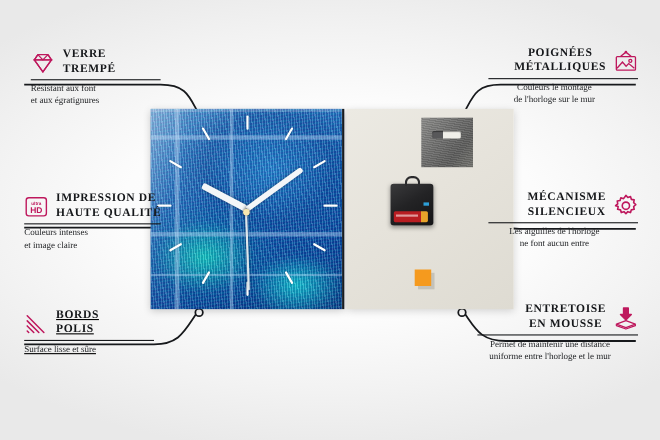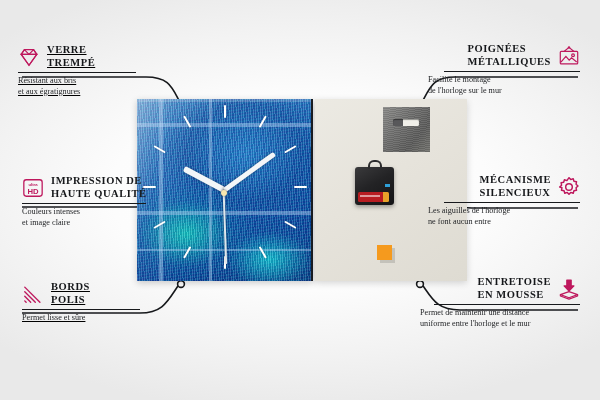--- a/index.html
+++ b/index.html
@@ -100,25 +100,25 @@
     line-height:12.5px; text-transform:uppercase; white-space:pre-line;
   }
   .co-rule { height:1.3px; background:#17191c; margin-top:3px; }
   .co-desc {
     font-size:8.2px; color:#1d1f22; line-height:10.2px; margin-top:3px;
     white-space:pre-line;
   }
   .left  .co-head { justify-content:flex-start; }
   .left  .co-title, .left .co-desc { text-align:left; }
   .right .co-head { justify-content:flex-end; }
-  .right .co-title, .right .co-desc { text-align:left; }
+  .right .co-title, .right .co-desc { text-align:center; }
   .ico { width:22px; height:22px; flex:0 0 22px; color:#be185d; }
   .ico svg { display:block; width:100%; height:100%; }
 
-  .c-verre    { left:18px;  top:44px;  width:140px;text-decoration:underline; }
+  .c-verre    { left:28px;  top:44px;  width:140px; }
   .c-verre    .co-rule { width:118px; }
   .c-impr     { left:22px;  top:175px; width:152px; }
   .c-impr     .co-rule { width:124px; }
   .c-bords    { left:22px;  top:281px; width:140px;text-decoration:underline; }
   .c-bords    .co-rule { width:118px; }
   .c-poign    { right:20px; top:43px;  width:152px; }
   .c-poign    .co-rule { width:136px; margin-left:auto; }
   .c-meca     { right:20px; top:174px; width:152px; }
   .c-meca     .co-rule { width:136px; margin-left:auto; }
   .c-entre    { right:20px; top:276px; width:160px; }
@@ -195,21 +195,21 @@
         <svg viewBox="0 0 24 24" fill="none" stroke="currentColor" stroke-width="1.3">
           <path d="M3.5 9.2h17L12 21z"></path>
             <path d="M3.5 9.2 7 4h10l3.5 5.2z"></path>
           <path d="M7 4l-3.5 5.2M17 4l3.5 5.2M7 4l5 5.2L17 4M3.5 9.2 12 21l8.5-11.8"></path>
         </svg>
       </span>
       <div class="co-title">VERRE
 TREMPÉ</div>
     </div>
     <div class="co-rule"></div>
-    <div class="co-desc">Résistant aux bris
+    <div class="co-desc">Résistant aux font
 et aux égratignures</div>
   </div>
 
   <div class="callout left c-impr">
     <div class="co-head">
       <span class="ico">
         <svg viewBox="0 0 24 24">
           <rect x="2" y="3" width="20" height="18" rx="2.6" fill="none" stroke="currentColor" stroke-width="1.4"></rect>
           <text x="12" y="10.2" text-anchor="middle" font-family="Liberation Sans, sans-serif" font-size="4.6" font-weight="bold" fill="currentColor">ultra</text>
           <text x="12" y="18.2" text-anchor="middle" font-family="Liberation Sans, sans-serif" font-size="8.4" font-weight="bold" fill="currentColor">HD</text>
@@ -230,39 +230,39 @@
           <path d="M3 4.5 19.5 21"></path>
             <path d="M3 9.5 14.5 21"></path>
           <path d="M3 14.5 9.5 21"></path>
             <path d="M3 19.5 4.5 21"></path>
         </svg>
       </span>
       <div class="co-title">BORDS
 POLIS</div>
     </div>
     <div class="co-rule"></div>
-    <div class="co-desc">Permet lisse et sûre</div>
+    <div class="co-desc">Surface lisse et sûre</div>
   </div>
 
   <div class="callout right c-poign">
     <div class="co-head">
       <div class="co-title">POIGNÉES
 MÉTALLIQUES</div>
       <span class="ico">
         <svg viewBox="0 0 24 24" fill="none" stroke="currentColor" stroke-width="1.3">
           <rect x="2.5" y="7" width="19" height="13.5" rx="1"></rect>
           <path d="M12 2.6 6.6 7M12 2.6 17.4 7"></path>
           <circle cx="12" cy="2.6" r="1.3" fill="currentColor" stroke="none"></circle>
           <path d="M3.2 18.6 8.6 12.4l3.6 4.2 2.6-2.6 5.6 4.6"></path>
           <circle cx="16.4" cy="11.2" r="1.5"></circle>
         </svg>
       </span>
     </div>
     <div class="co-rule"></div>
-    <div class="co-desc">Facilite le montage
+    <div class="co-desc">Couleurs le montage
 de l'horloge sur le mur</div>
   </div>
 
   <div class="callout right c-meca">
     <div class="co-head">
       <div class="co-title">MÉCANISME
 SILENCIEUX</div>
       <span class="ico">
         <svg viewBox="0 0 24 24" fill="none" stroke="currentColor" stroke-width="1.6">
           <path d="M12 1.8l1.9 2.1 2.7-.9.8 2.7 2.8.5-.5 2.8 2.1 1.9-2.1 1.9.5 2.8-2.8.5-.8 2.7-2.7-.9-1.9 2.1-1.9-2.1-2.7.9-.8-2.7-2.8-.5.5-2.8L1.8 12l2.1-1.9-.5-2.8 2.8-.5.8-2.7 2.7.9z" stroke-linejoin="round"></path>

